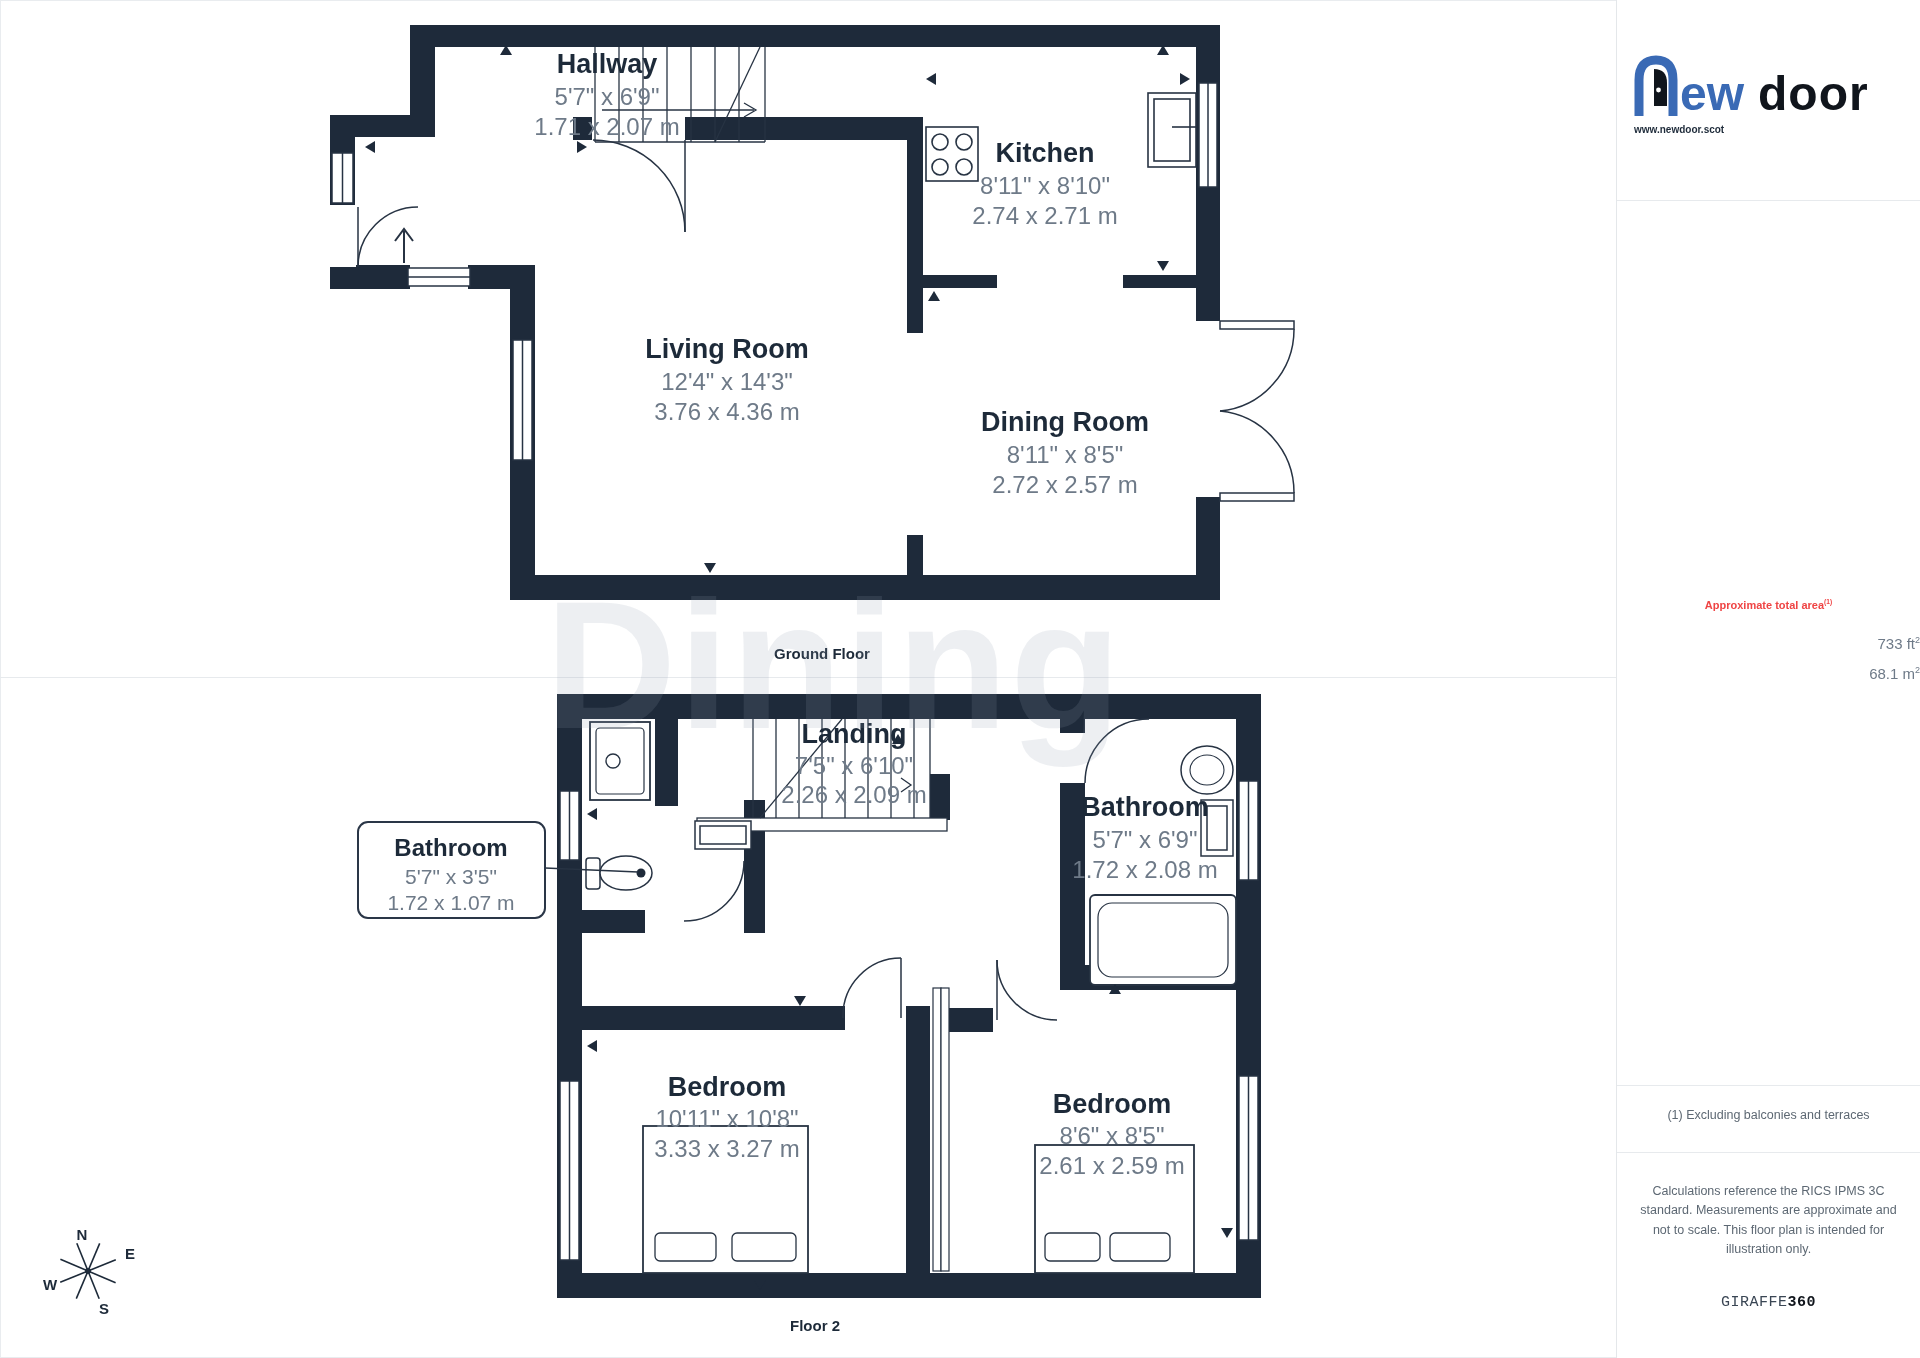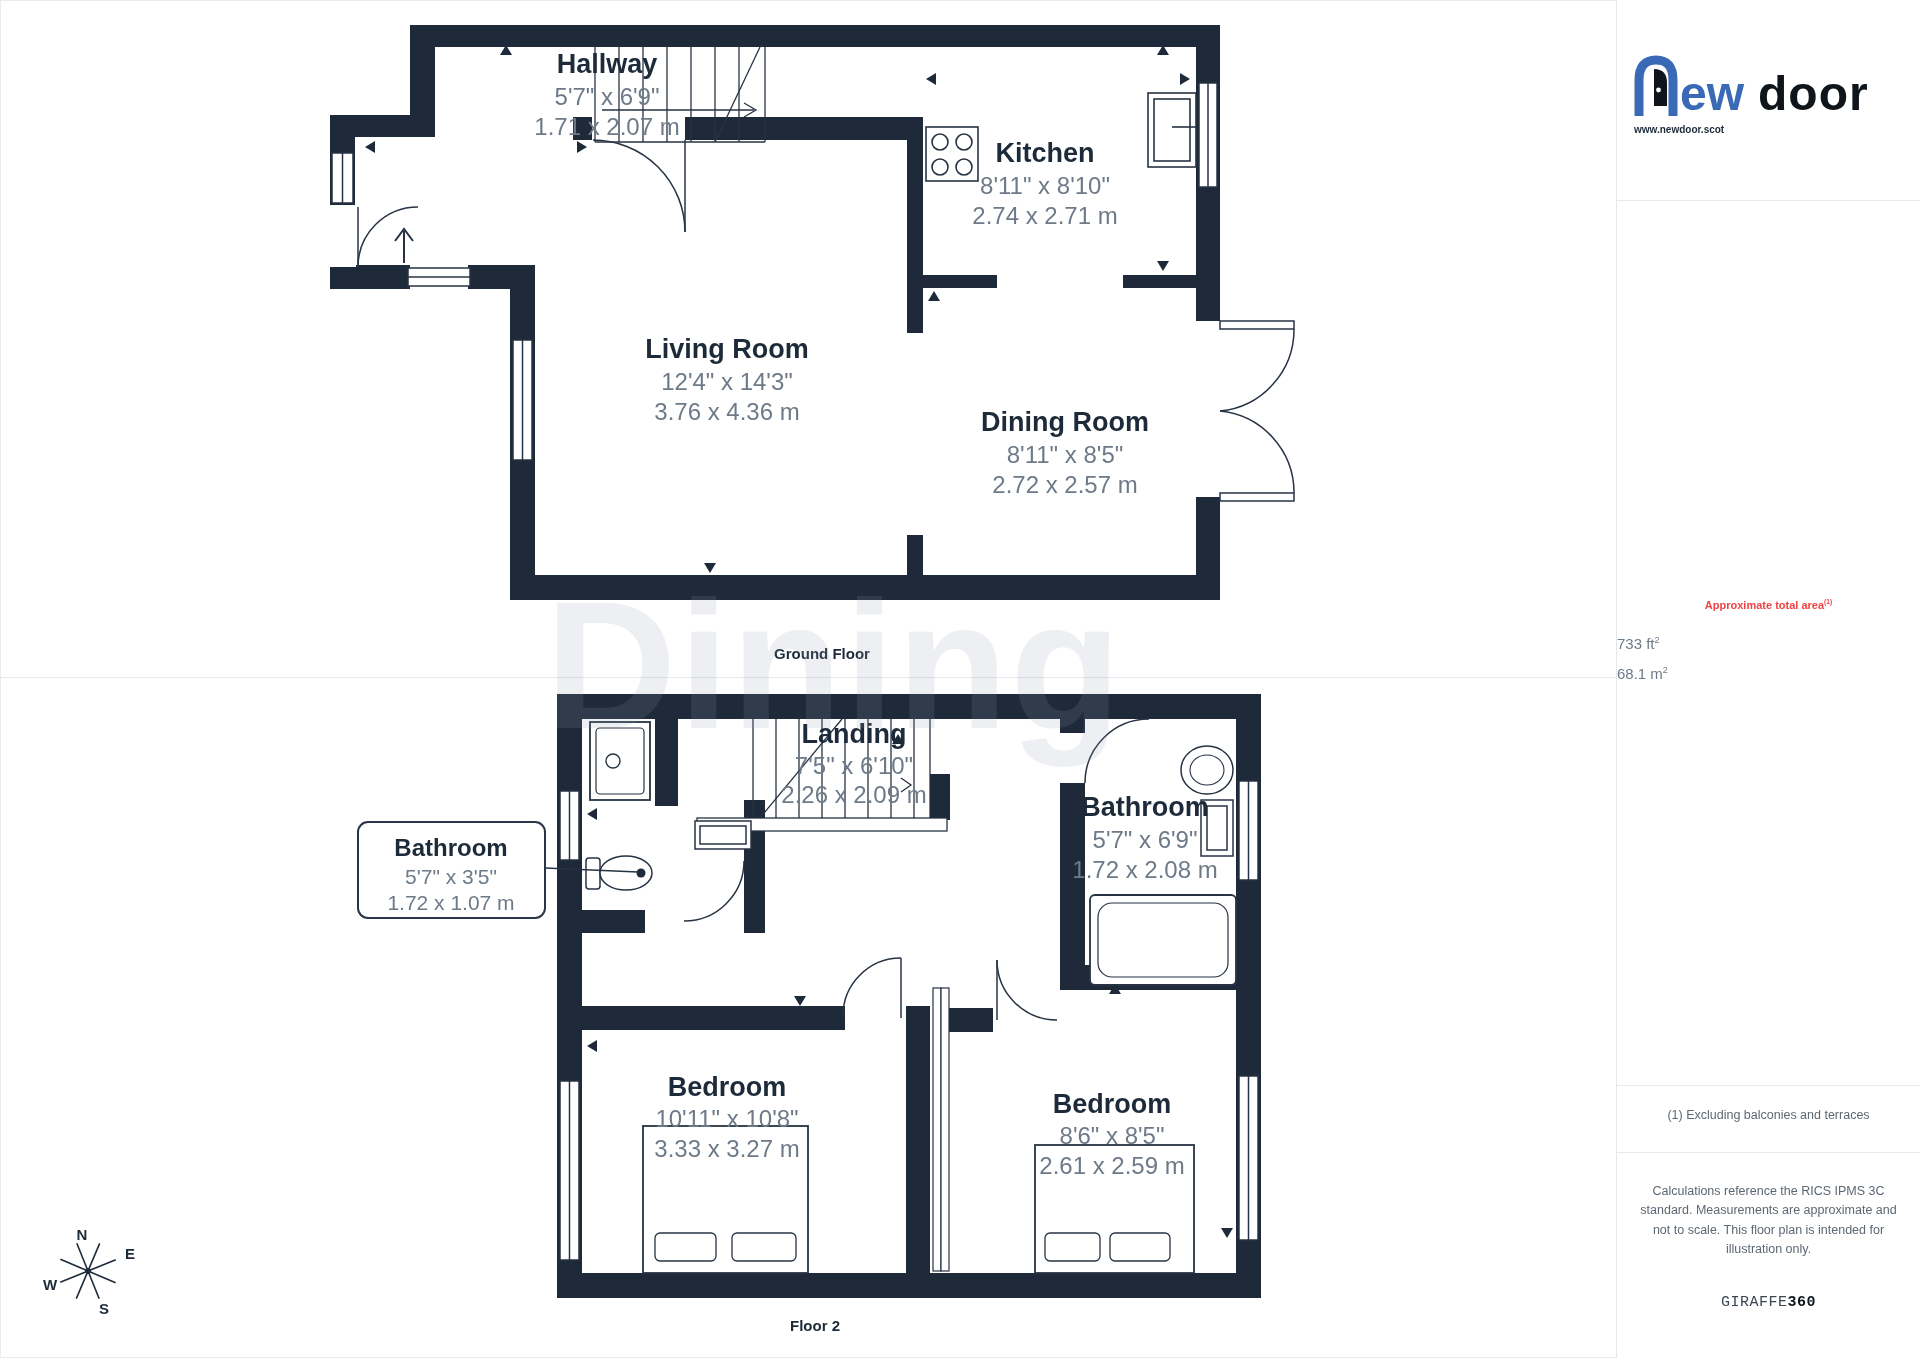--- a/index.html
+++ b/index.html
@@ -22,21 +22,21 @@
            border-left:1px solid #e4e7ea;background:#fff;}
   .logo-row{position:absolute;left:16px;top:54px;display:flex;align-items:flex-end;}
   .logo-ew{font-size:48px;font-weight:bold;color:#3a6ab5;letter-spacing:0px;line-height:1;
            margin-left:1px;}
   .logo-door{font-size:48px;font-weight:bold;color:#10151c;letter-spacing:1px;line-height:1;
            margin-left:14px;margin-top:11px;}
   .logo-site{position:absolute;left:17px;top:124px;font-size:10px;font-weight:bold;color:#1d2a39;}
   .sb-line{position:absolute;left:1617px;width:303px;height:1px;background:#e7eaed;}
   .area-title{position:absolute;left:1617px;top:598px;width:303px;text-align:center;
               font-size:11px;font-weight:bold;color:#ef4444;}
-  .area-val{position:absolute;left:1617px;width:303px;text-align:left;font-size:15px;color:#6e7a88;}
+  .area-val{position:absolute;left:1617px;width:303px;text-align:right;font-size:15px;color:#6e7a88;}
   .footnote{position:absolute;left:1627px;top:1108px;width:283px;text-align:center;
             font-size:12.5px;color:#5d6873;}
   .disclaimer{position:absolute;left:1640px;top:1182px;width:257px;text-align:center;
               font-size:12.5px;line-height:1.55;color:#5d6873;}
   .giraffe{position:absolute;left:1617px;top:1294px;width:303px;text-align:center;
            font-size:15px;color:#3a4654;letter-spacing:0.5px;font-family:Liberation Mono, monospace;}
   .giraffe b{color:#10151c;}
   sup{font-size:60%;}
 </style>
 </head>

